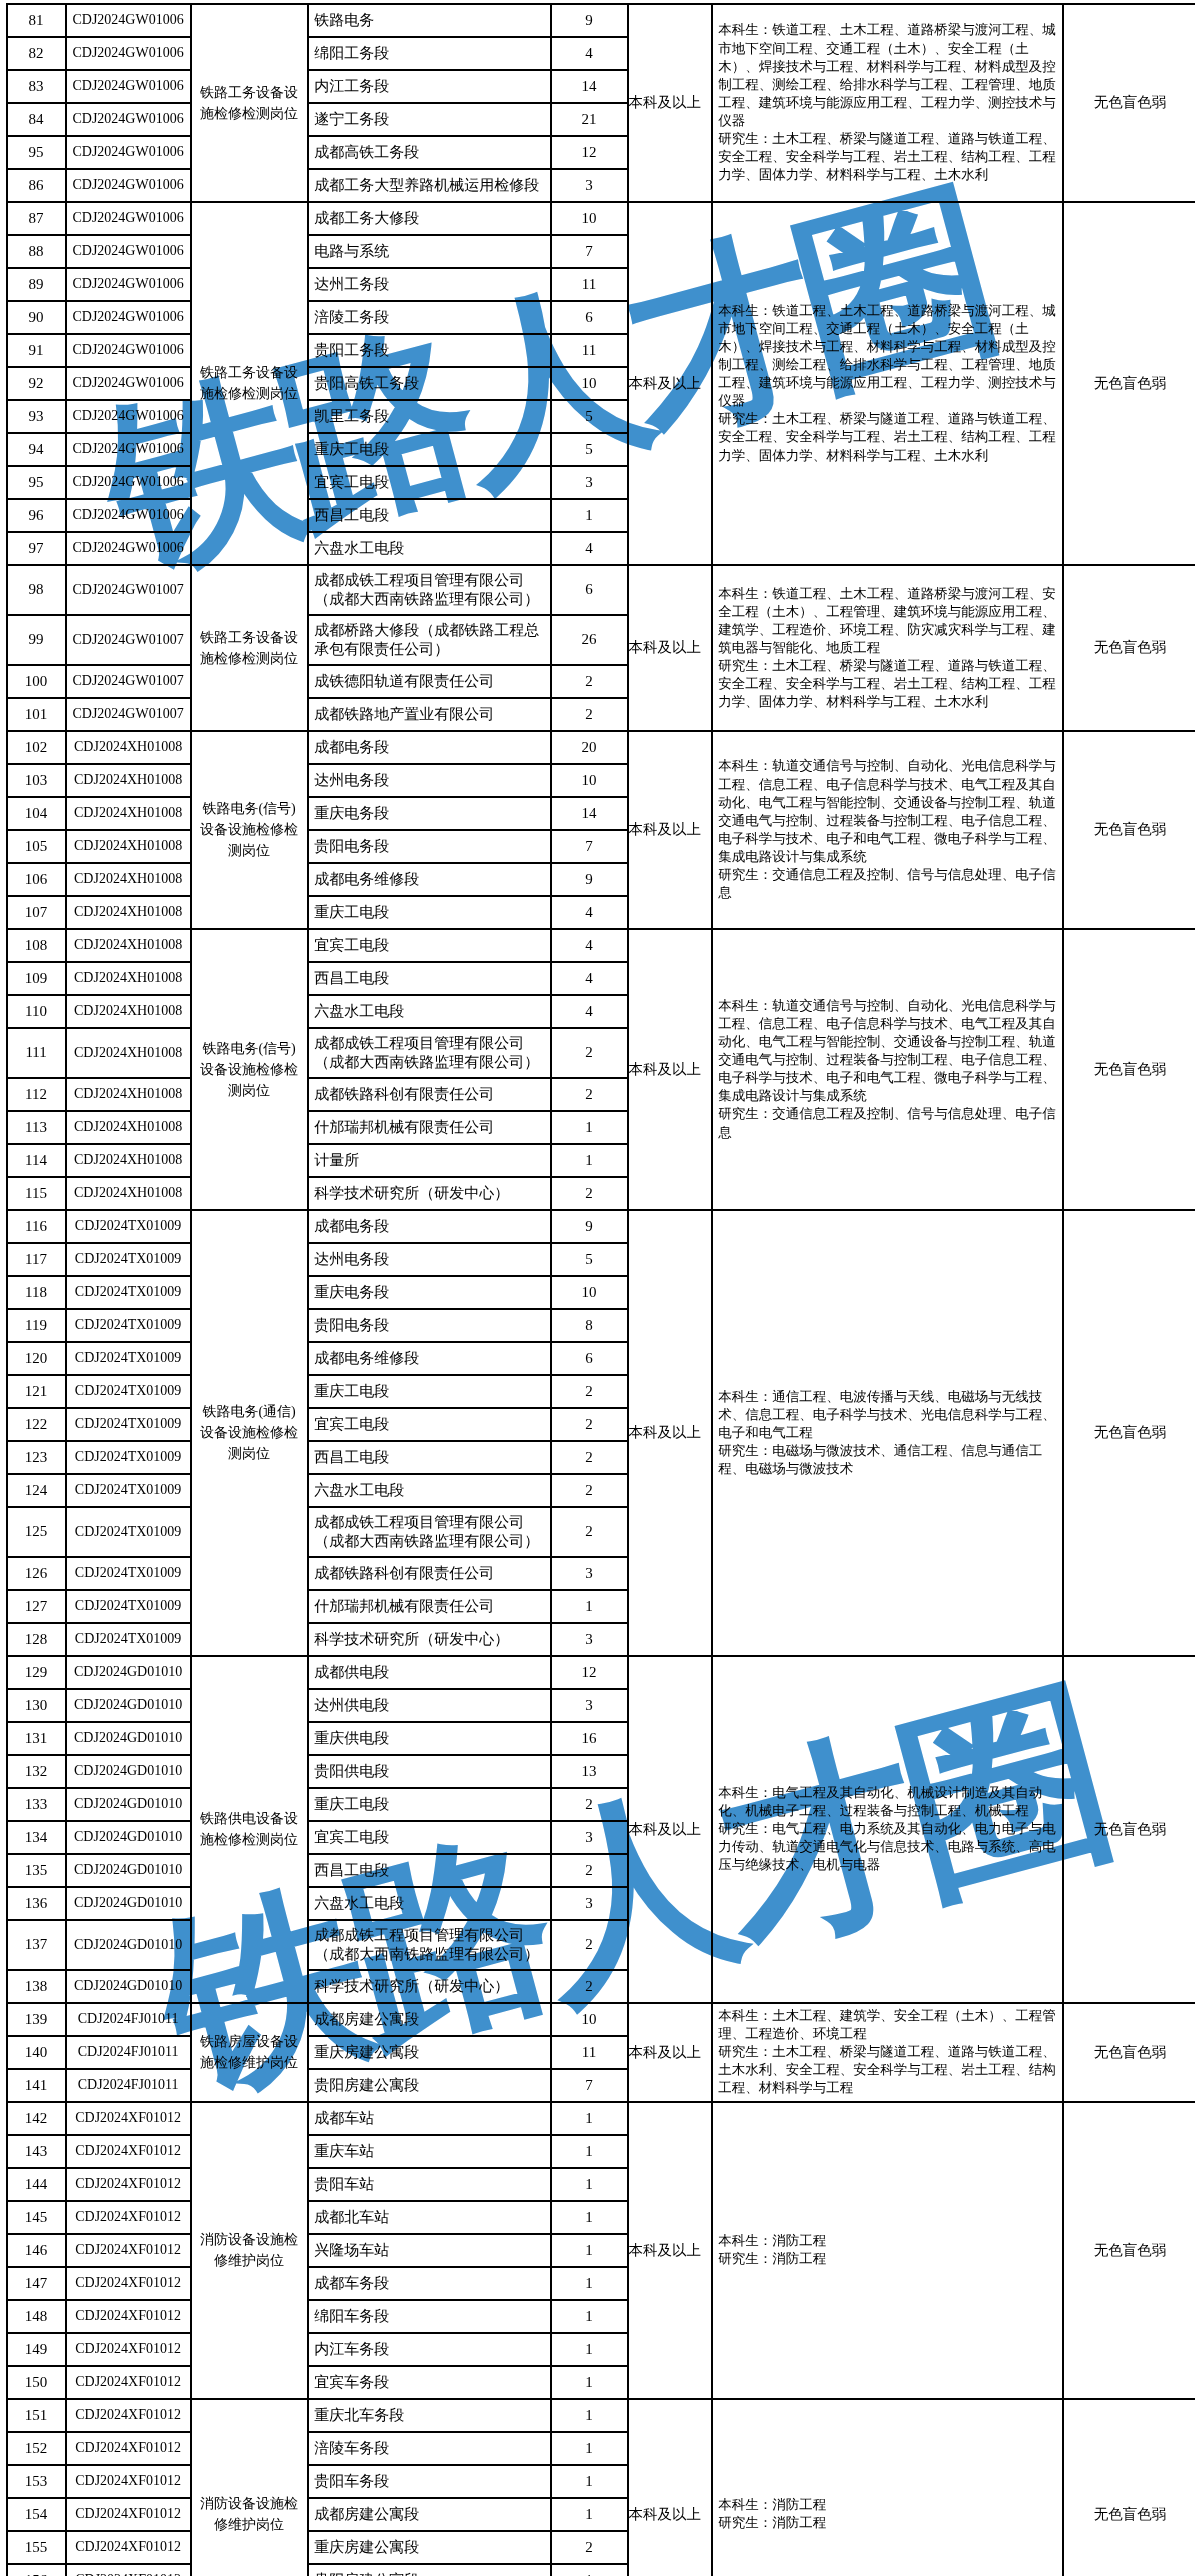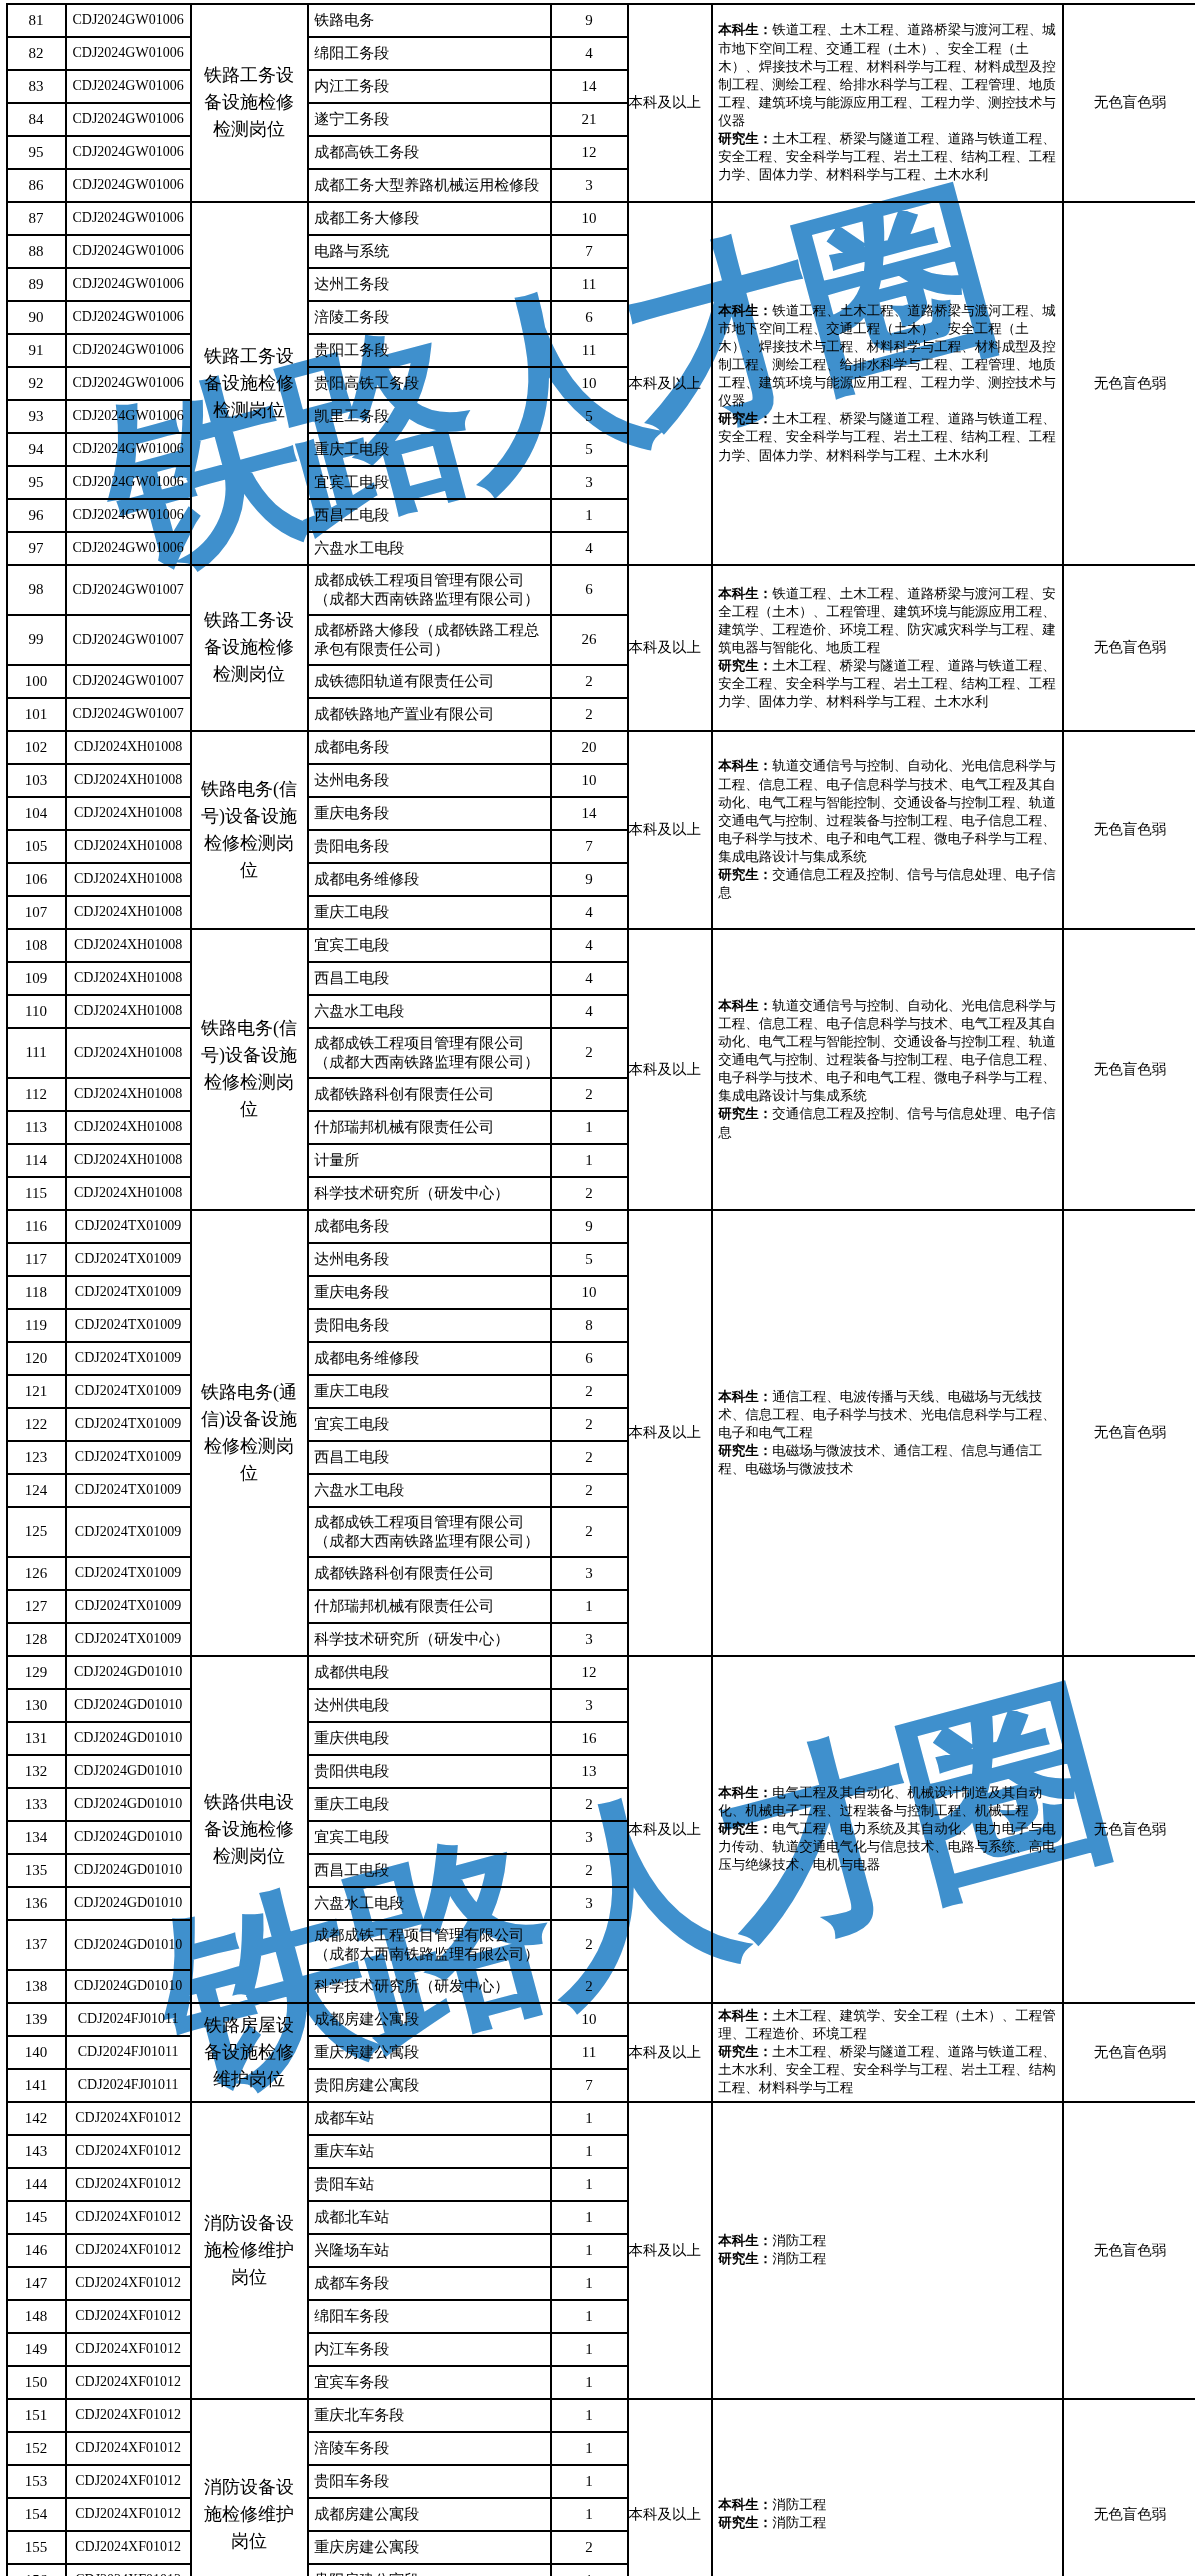--- a/index.html
+++ b/index.html
@@ -6,27 +6,27 @@
   body{
     width:1196px;height:2576px;overflow:hidden;position:relative;background:#ffffff;
     font-family:"Liberation Serif","DejaVu Serif",serif;color:#000;
   }
   table{border-collapse:collapse;table-layout:fixed;width:1190px;margin:2.8px 0 0 5.6px;}
   td{border:2.8px solid #000;overflow:hidden;padding:0;vertical-align:middle;}
   tr{height:33px;}
   tr.tall{height:50px;}
   .c-no{text-align:center;font-size:15px;}
   .c-code{text-align:center;font-size:14px;letter-spacing:0px;}
-  .c-cat{text-align:center;font-size:18px;line-height:1.5;padding:0 8.4px;}
+  .c-cat{text-align:center;font-size:14px;line-height:1.5;padding:0 8.4px;}
   .c-unit{text-align:left;font-size:15px;line-height:1.25;padding:0 0 0 5.6px;}
   .c-count{text-align:center;font-size:15px;}
   .c-edu{font-size:14.5px;}
   .c-req{text-align:left;font-size:13.5px;line-height:1.34;padding:2.8px 5.6px;}
   .c-req p{margin:0;}
-  .c-req b{font-weight:bold;}
+  .c-req b{font-weight:normal;}
   .c-color{text-align:center;font-size:14.5px;}
   .watermark{
     position:absolute;font-family:"Liberation Sans","DejaVu Sans",sans-serif;
     font-weight:bold;line-height:1;white-space:nowrap;pointer-events:none;
     mix-blend-mode:multiply;opacity:0.92;z-index:5;
     transform:rotate(-15deg);transform-origin:0 50%;
   }
   #wm1{left:112px;top:402px;font-size:192px;letter-spacing:-13px;}
   #wm2{left:168px;top:1915px;font-size:201px;letter-spacing:-9.3px;}
 </style>

